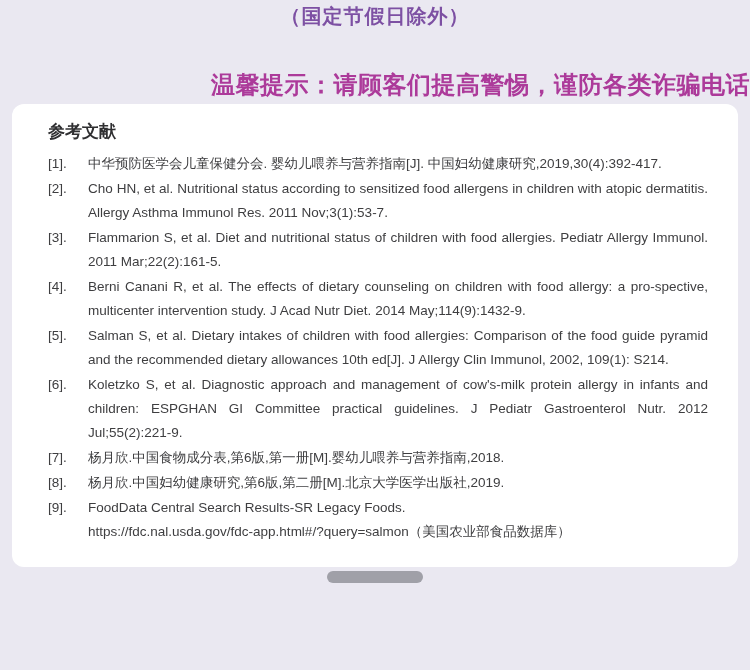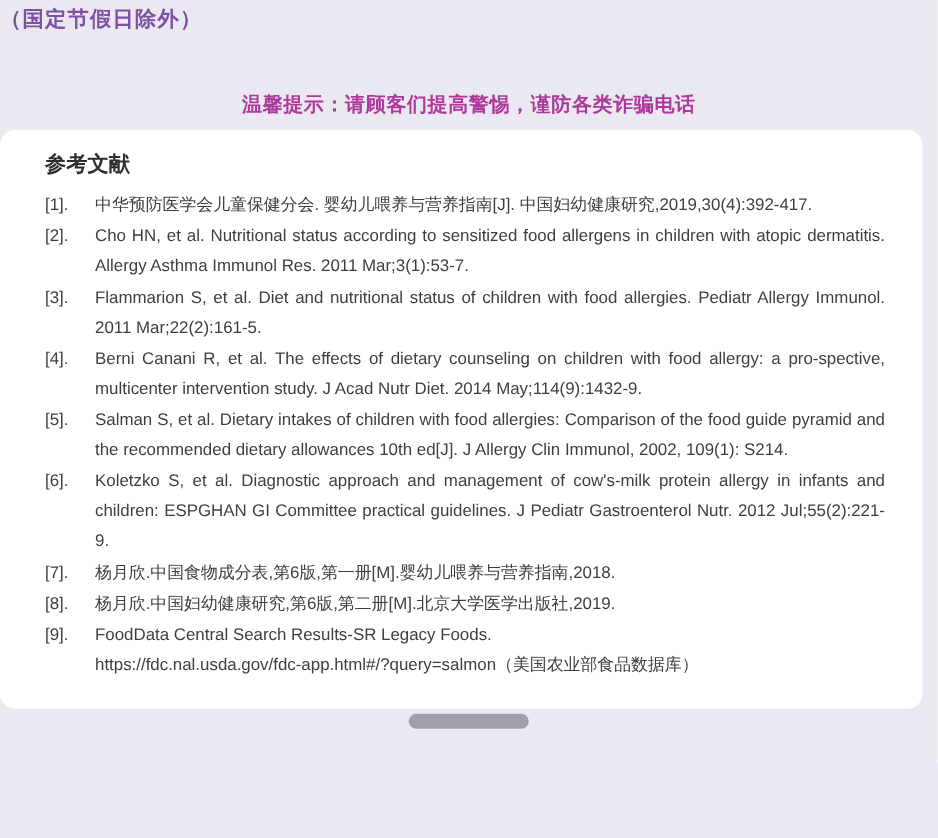--- a/index.html
+++ b/index.html
@@ -17,39 +17,39 @@
     width: 750px;
     height: 670px;
     overflow: hidden;
     background: var(--background);
     font-family: "Liberation Sans", "DejaVu Sans", sans-serif;
   }
   .page { width: 750px; height: 670px; position: relative; }
 
   .top-area { padding-top: 4px; }
   .holiday-note {
-    text-align: left;
+    text-align: center;
     color: var(--holiday-text);
-    font-size: 17px;
+    font-size: 20px;
     font-weight: 700;
     letter-spacing: 1px;
     line-height: 24px;
   }
   .tips {
     margin-top: 42px;
-    text-align: center;
+    text-align: right;
     color: var(--tip-text);
-    font-size: 16px;
+    font-size: 24px;
     font-weight: 700;
     line-height: 30px;
     letter-spacing: 0.5px;
   }
 
   .card {
-    margin: 4px 12px 0 0;
+    margin: 4px 12px 0 12px;
     background: var(--card);
     border-radius: 12px;
     padding: 16px 30px 22px 36px;
   }
   .ref-title {
     margin: 0 0 9px 0;
     font-size: 17px;
     font-weight: 700;
     color: var(--title-text);
   }
@@ -104,21 +104,21 @@
   <div class="card">
     <h2 class="ref-title">参考文献</h2>
     <ol class="ref-list" id="ref-list">
   <li class="ref-item">
     <span class="ref-num">[1].</span>
     <span class="ref-text">中华预防医学会儿童保健分会. 婴幼儿喂养与营养指南[J]. 中国妇幼健康研究,2019,30(4):392-417.</span>
   </li>
 
   <li class="ref-item">
     <span class="ref-num">[2].</span>
-    <span class="ref-text">Cho HN, et al. Nutritional status according to sensitized food allergens in children with atopic dermatitis. Allergy Asthma Immunol Res. 2011 Mar;3(1):53-7.</span>
+    <span class="ref-text">Cho HN, et al. Nutritional status according to sensitized food allergens in children with atopic dermatitis. Allergy Asthma Immunol Res. 2011 Nov;3(1):53-7.</span>
   </li>
 
   <li class="ref-item">
     <span class="ref-num">[3].</span>
     <span class="ref-text">Flammarion S, et al. Diet and nutritional status of children with food allergies. Pediatr Allergy Immunol. 2011 Mar;22(2):161-5.</span>
   </li>
 
   <li class="ref-item">
     <span class="ref-num">[4].</span>
     <span class="ref-text">Berni Canani R, et al. The effects of dietary counseling on children with food allergy: a pro-spective, multicenter intervention study. J Acad Nutr Diet. 2014 May;114(9):1432-9.</span>

